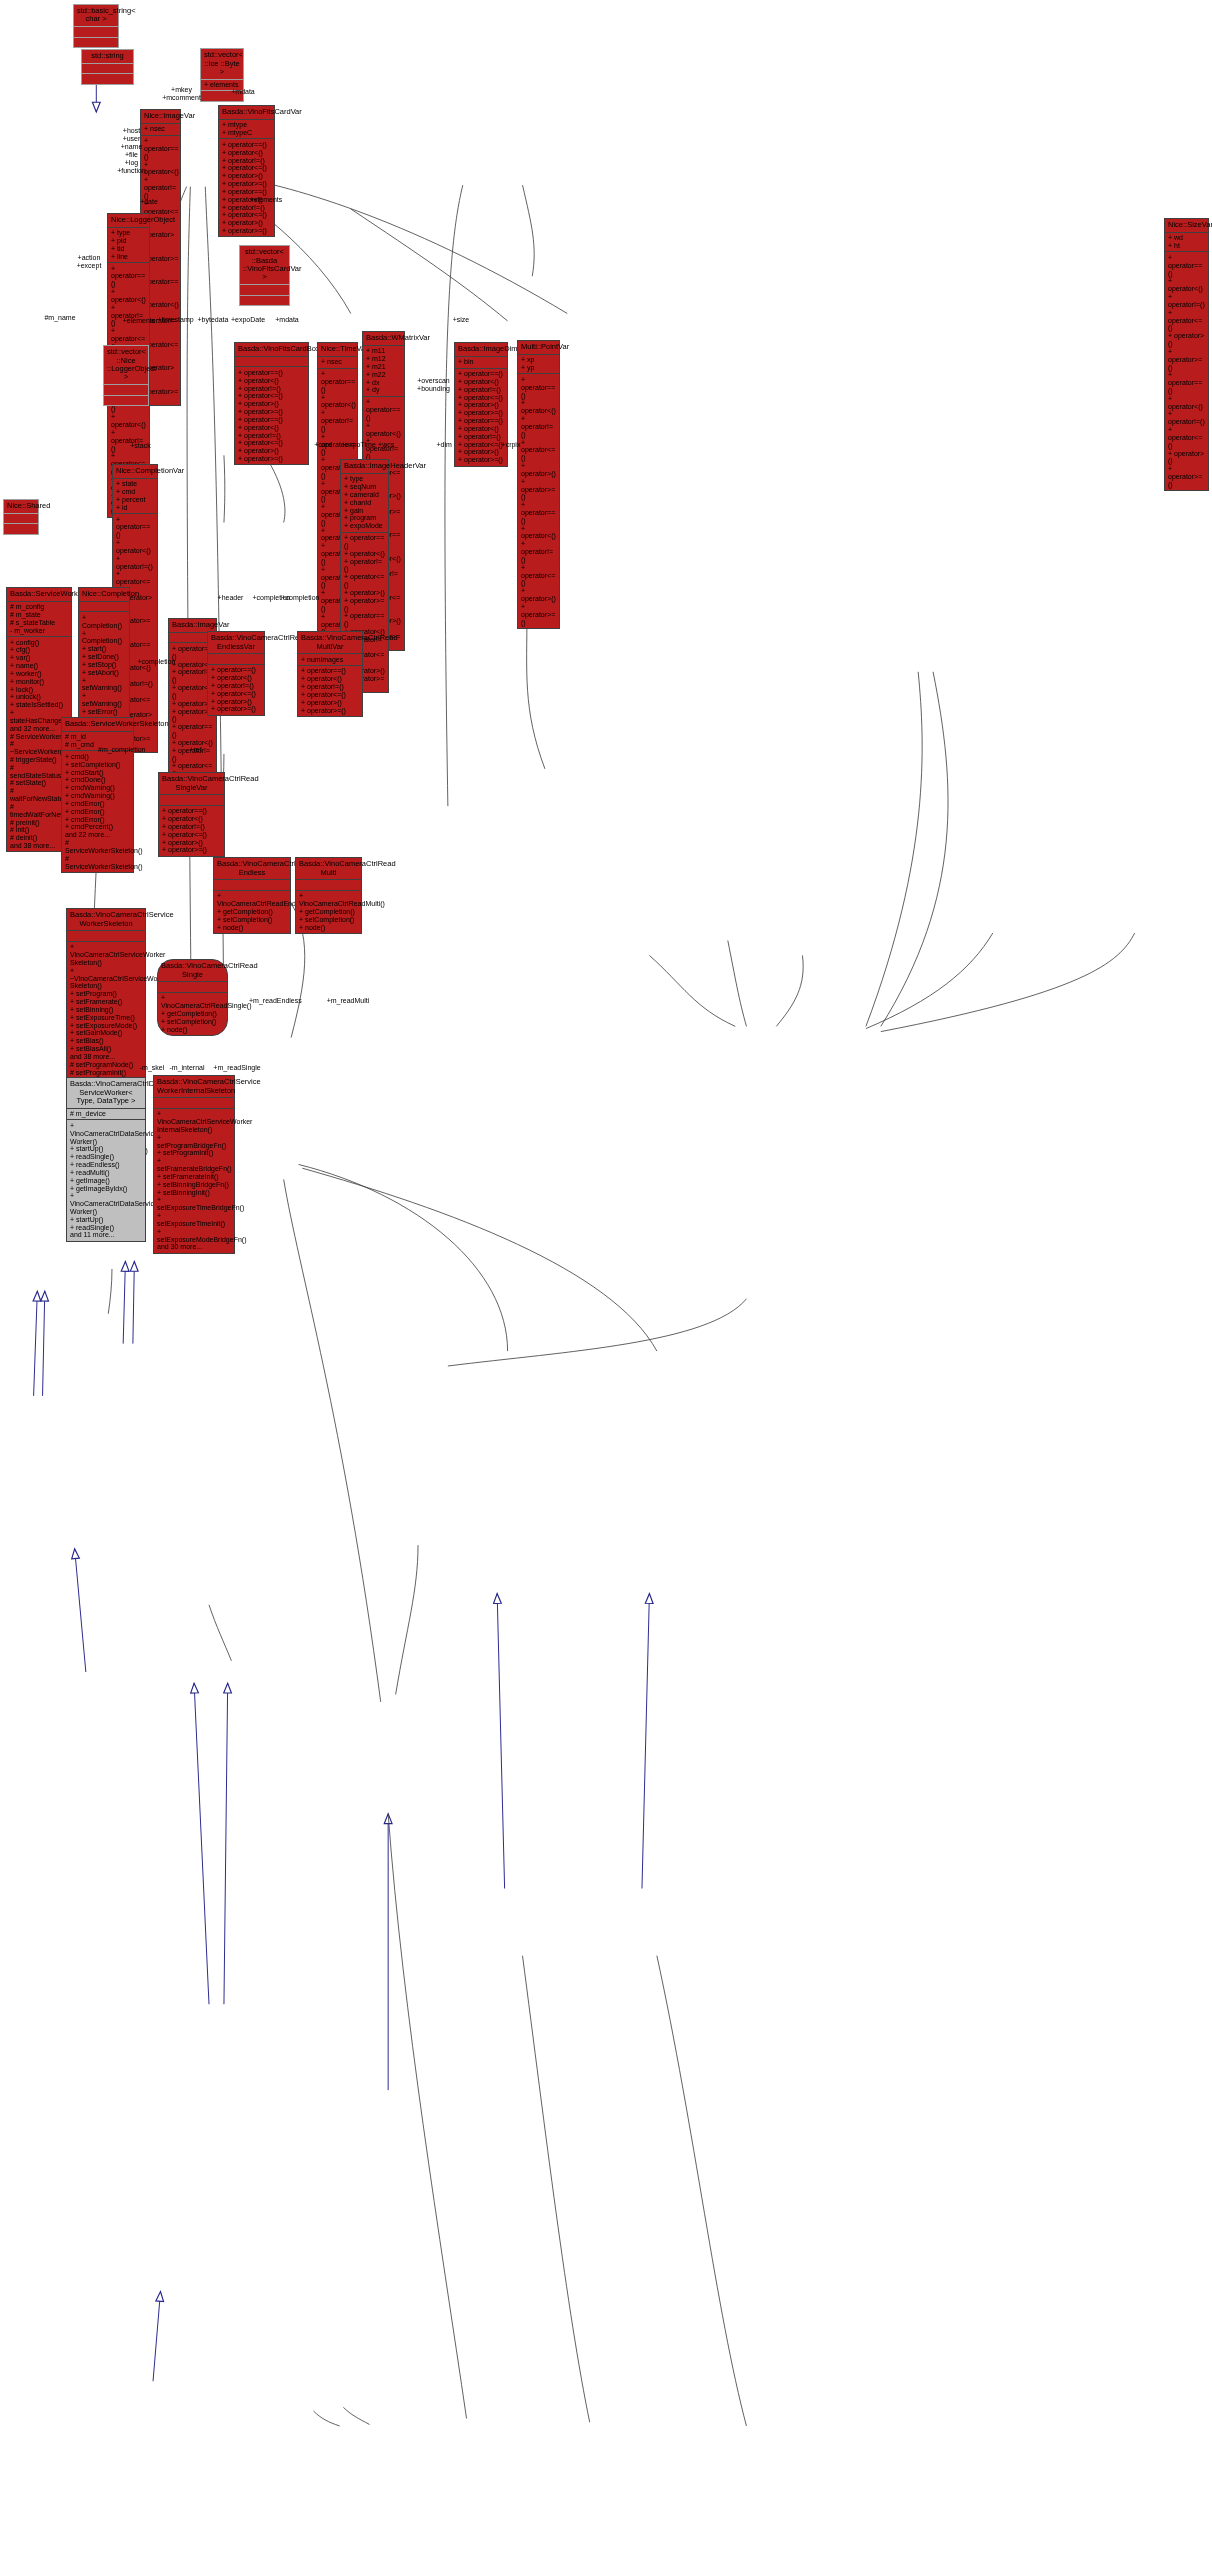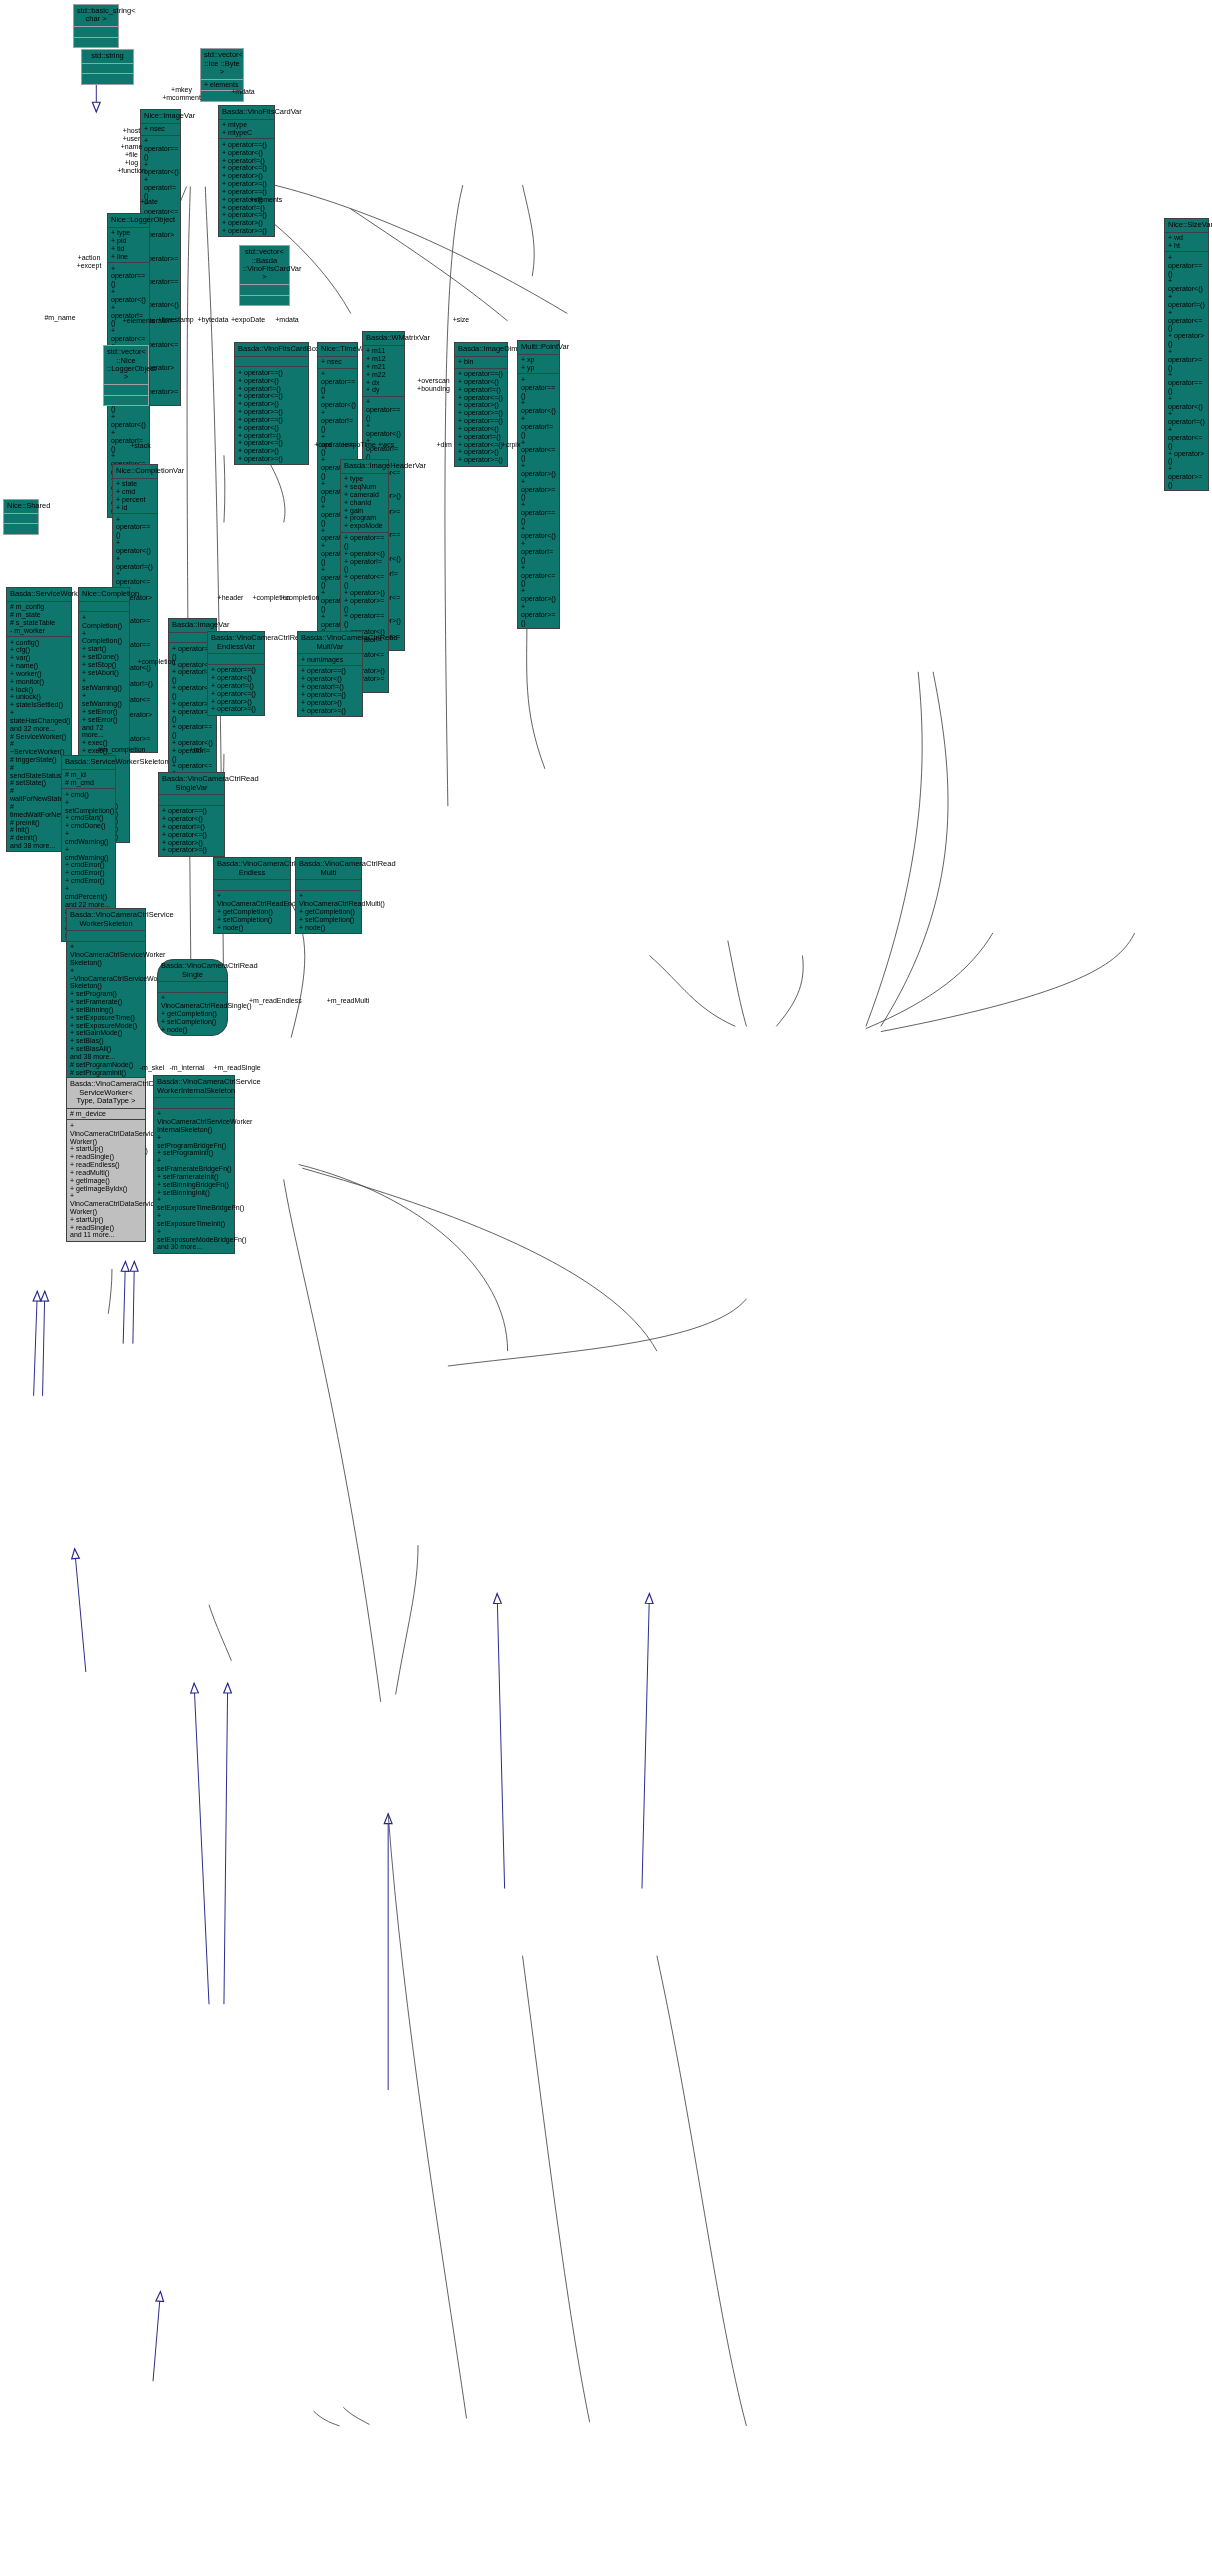--- a/index.html
+++ b/index.html
@@ -1,20 +1,20 @@
 <!DOCTYPE html>
 <html style="font-size:12px"><head>
 <meta charset="utf-8">
 <style>
   html,body{margin:0;padding:0;background:#ffffff;}
   body{font-family:"Liberation Sans","DejaVu Sans",sans-serif;}
   #canvas{position:relative;width:1213px;height:2576px;overflow:hidden;background:#fff;}
   svg.edges{position:absolute;left:0;top:0;width:1213px;height:2576px;pointer-events:none;}
 
-  .node{position:absolute;background:#0f766e;border:0.7px solid #a0a0a0;box-sizing:border-box;}
+  .node{position:absolute;background:#b91c1c;border:0.7px solid #a0a0a0;box-sizing:border-box;}
   .node.dark{border:0.7px solid #404040;}
   .node.filled{background:#bfbfbf;border:0.7px solid #404040;}
   .node .title{
     text-align:center;padding:2.2px 3px 2.2px 3px;line-height:1.12;
     border-bottom:0.7px solid #a0a0a0;white-space:normal;
   }
   .node.dark .title,.node.filled .title{border-bottom:0.7px solid #404040;}
   .node .attrs{border-bottom:0.7px solid #a0a0a0;padding:1.5px 3px;line-height:1.12;min-height:6.7px;}
   .node.dark .attrs,.node.filled .attrs{border-bottom:0.7px solid #404040;}
   .node .ops{padding:1.5px 3px;line-height:1.12;min-height:6.7px;}
@@ -512,21 +512,21 @@
     <div class="ops">
       <div class="row">+ operator==()</div>
       <div class="row">+ operator&lt;()</div>
       <div class="row">+ operator!=()</div>
       <div class="row">+ operator&lt;=()</div>
       <div class="row">+ operator&gt;()</div>
       <div class="row">+ operator&gt;=()</div>
     </div>
   </div>
 
-  <div class="node dark f9" style="left:61px;top:755px;width:55px;">
+  <div class="node dark f9" style="left:61px;top:717px;width:73px;">
     <div class="title">Basda::ServiceWorkerSkeleton</div>
     <div class="attrs">
       <div class="row"># m_id</div>
       <div class="row"># m_cmd</div>
     </div>
     <div class="ops">
       <div class="row">+ cmd()</div>
       <div class="row">+ setCompletion()</div>
       <div class="row">+ cmdStart()</div>
       <div class="row">+ cmdDone()</div>

